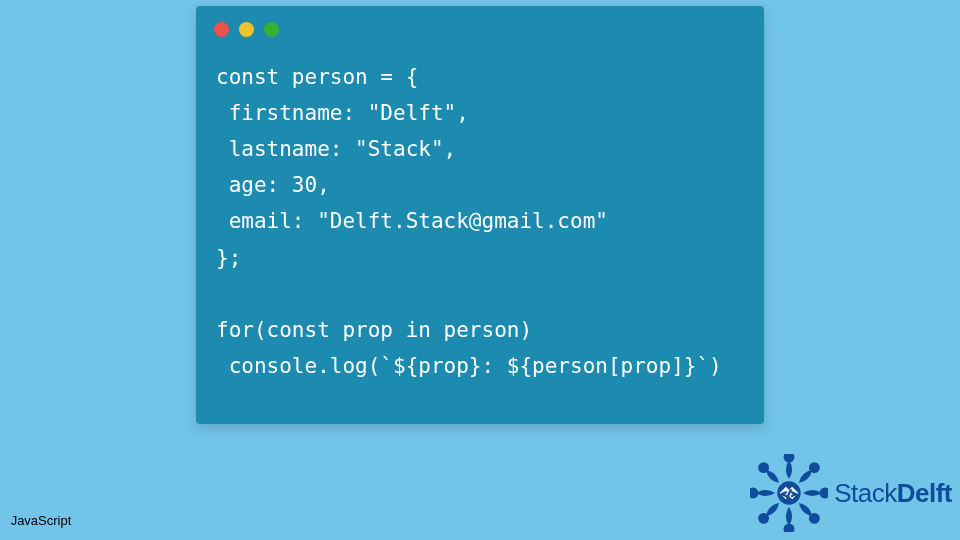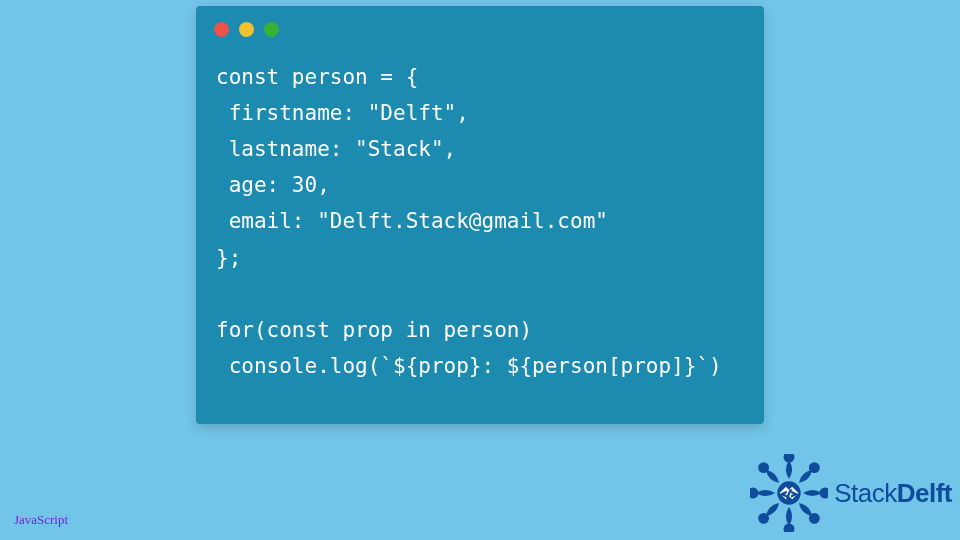--- a/index.html
+++ b/index.html
@@ -46,24 +46,23 @@
       position: absolute;
       left: 2px;
       bottom: 10px;
       width: 78px;
       display: flex;
       flex-direction: column;
       align-items: center;
     }
     .js-label {
       font-size: 13px;
-      color: #6d28d9;
+      color: #000000;
       font-weight: 500;
       margin-bottom: 2px;
-      font-family: Liberation Serif, serif;
     }
     .js-shield {
       width: 56px;
       height: 62px;
       position: relative;
     }
     .js-shield svg { width: 100%; height: 100%; }
     .delft-logo {
       position: absolute;
       right: 8px;

